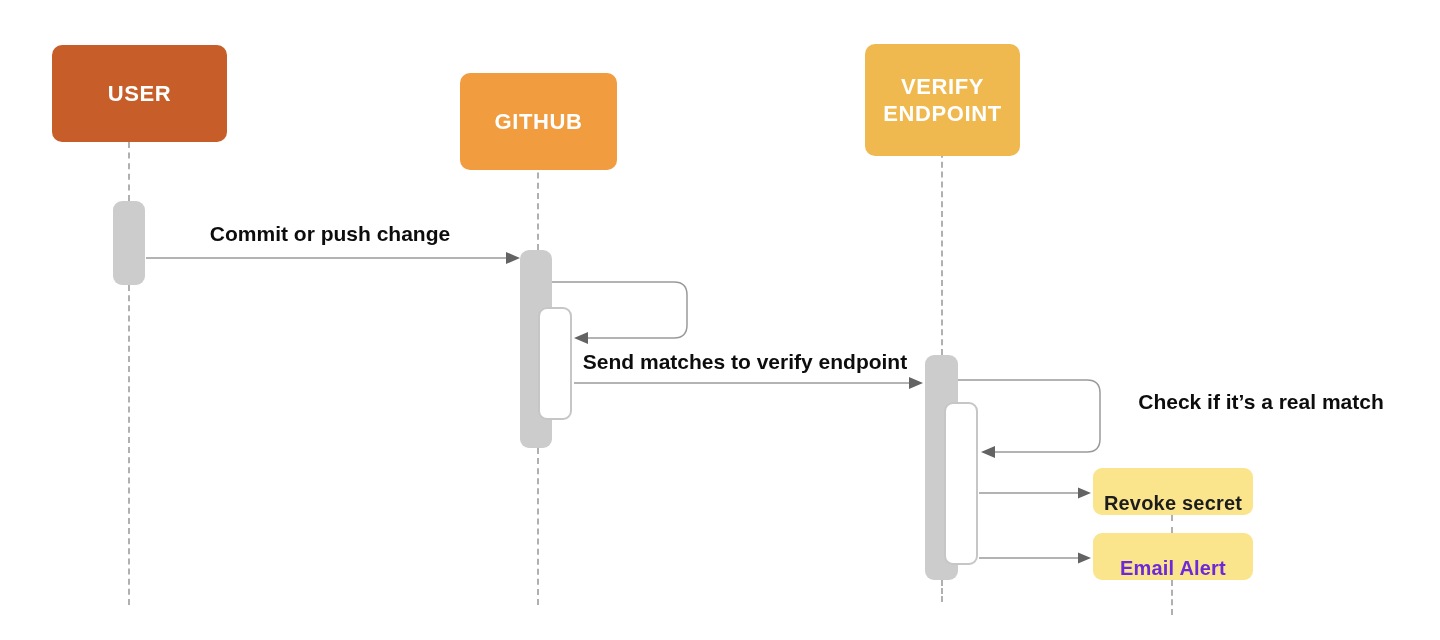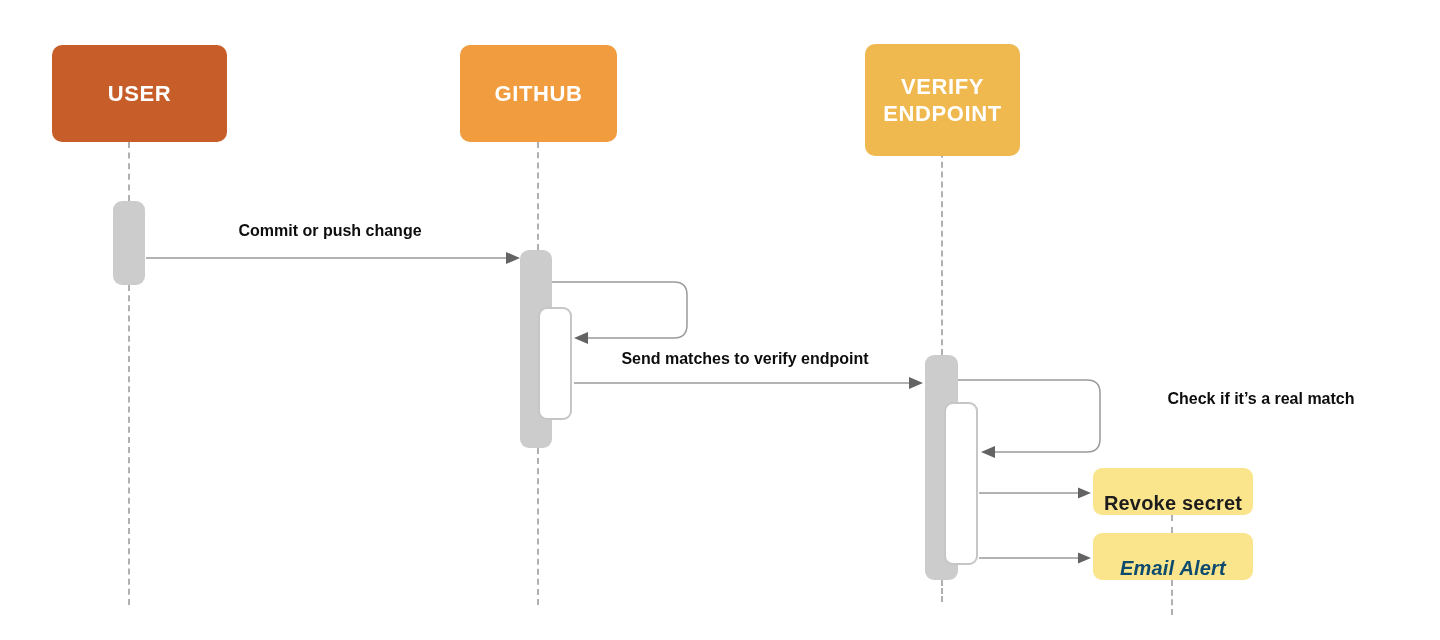--- a/index.html
+++ b/index.html
@@ -55,21 +55,21 @@
   .act-verify-nested { left:944px; top:402px; width:34px; height:163px; }
 
   
   .arrows { position:absolute; left:0; top:0; width:1440px; height:640px; pointer-events:none; }
   .arrows line, .arrows path { stroke:#9a9a9a; stroke-width:1.5; fill:none; }
   .arrows polygon { fill:#636363; stroke:none; }
 
   
   .msg-label {
     position:absolute;
-    font-weight:bold; font-size:16px; color:#0d0d0d;
+    font-weight:bold; font-size:21px; color:#0d0d0d;
     white-space:nowrap;
     transform:translateX(-50%);
   }
   .msg-commit { left:330px;  top:222px; }
   .msg-regex  { left:735px;  top:250px; }
   .msg-send   { left:745px;  top:350px; }
   .msg-check  { left:1261px; top:390px; }
 
   
   .action-box {
@@ -131,31 +131,31 @@
 
     <g>
       <line x1="979" y1="558" x2="1079" y2="558"></line>
       <polygon points="1091,558 1078,552.5 1078,563.5"></polygon>
     </g>
   </svg>
 
   <div class="actor actor-user" style="background-color: rgb(199, 94, 42); color: rgb(255, 255, 255);">
     <span>USER</span>
   </div>
-  <div class="actor actor-github" style="background-color: rgb(240, 156, 63); color: rgb(255, 255, 255);">
+  <div class="actor actor-github" style="background-color: rgb(240, 156, 63); color: rgb(255, 255, 255); margin-top: 28px;">
     <span>GITHUB</span>
   </div>
   <div class="actor actor-verify" style="background-color: rgb(240, 185, 80); color: rgb(255, 255, 255);">
     <span>VERIFY ENDPOINT</span>
   </div>
 
   <div class="msg-label msg-commit">Commit or push change</div>
   <div class="msg-label msg-send">Send matches to verify endpoint</div>
   <div class="msg-label msg-check">Check if it’s a real match</div>
 
   <div class="action-box action-revoke" style="background-color: rgb(250, 229, 140); color: rgb(28, 28, 28);">
     <span>Revoke secret</span>
   </div>
-  <div class="action-box action-email" style="background-color: rgb(250, 229, 140); color: #0c4a6e; font-style: italic;">
+  <div class="action-box action-email" style="background-color: rgb(250, 229, 140); color: #6d28d9;">
     <span>Email Alert</span>
   </div>
 
 </div>
 
 </body></html>

